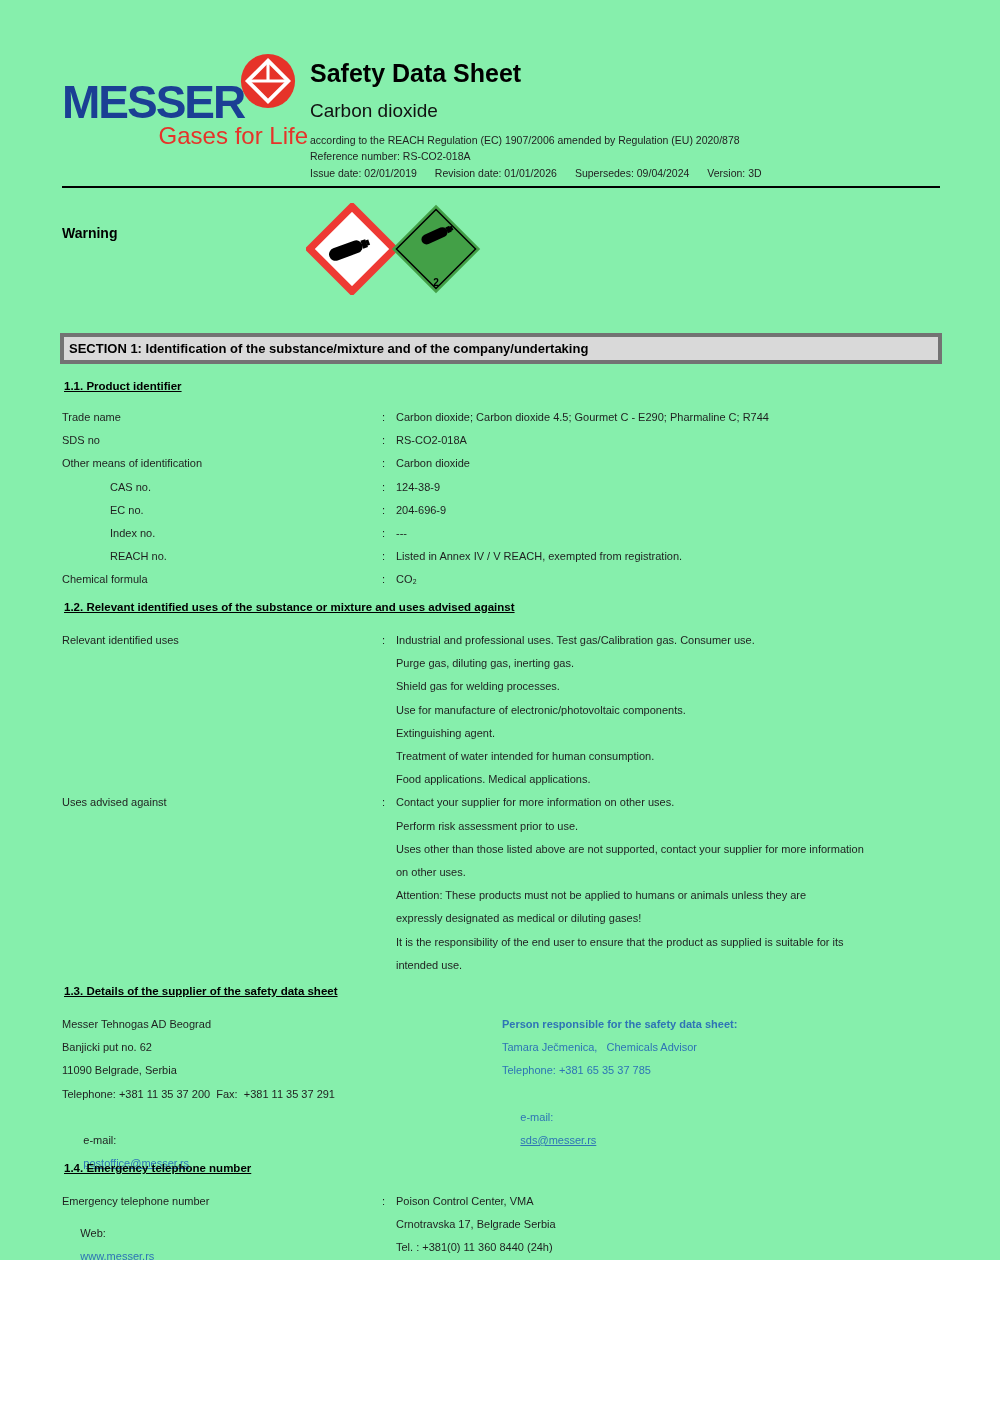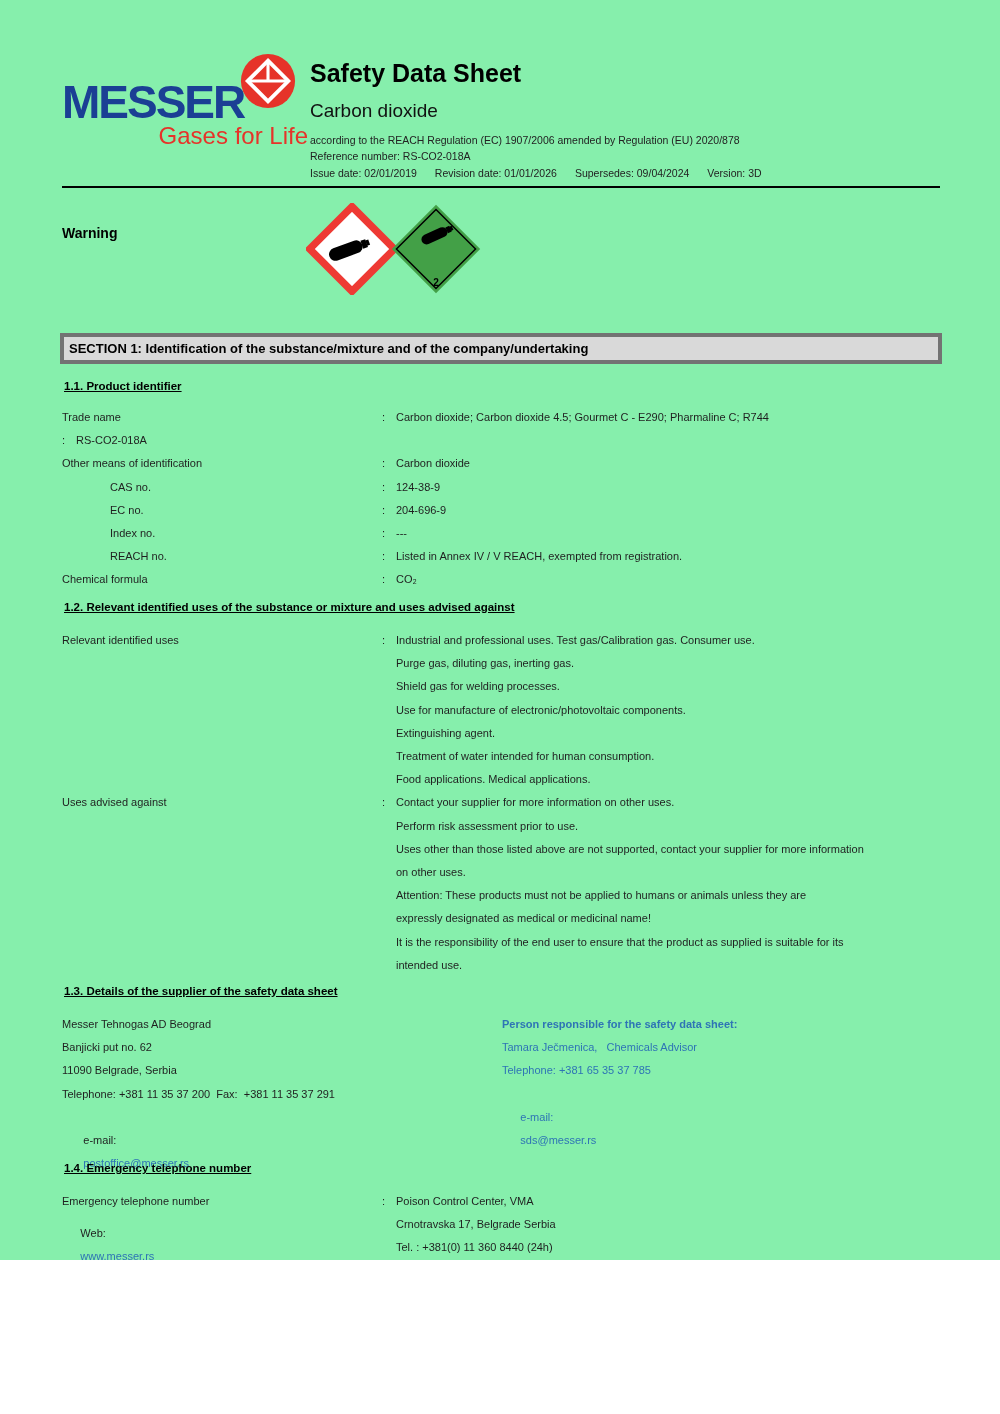--- a/index.html
+++ b/index.html
@@ -51,21 +51,21 @@
   .row{display:flex;align-items:flex-start;font-size:11px;line-height:23.2px;}
   .label{width:320px;flex:none;}
   .label.indent{padding-left:48px;}
   .colon{width:14px;flex:none;}
   .value{flex:1;}
   .vline{line-height:23.2px;white-space:pre-wrap;}
   
   .supplier{position:absolute;left:62px;top:1013px;width:430px;font-size:11px;}
   .sline{line-height:23.2px;white-space:pre-wrap;}
   .sline.mail{padding-left:3px;}
-  .link{color:var(--link-blue);cursor:pointer;}
+  .link{color:var(--link-blue);text-decoration:underline;cursor:pointer;}
   .responsible{position:absolute;left:502px;top:1013px;width:430px;font-size:11px;color:var(--link-blue);}
   .responsible .sline{line-height:23.2px;}
   .resp-heading{font-weight:700;}
   
   .footer-rule{position:absolute;left:62px;top:1330px;width:878px;border-top:2px solid var(--rule-gray);}
   .footer{position:absolute;left:62px;top:1394px;width:878px;font-size:16px;display:flex;justify-content:flex-end;color:#222;}
   .f-right{position:absolute;right:0;top:0;}
 </style>
 </head>
 <body>
@@ -128,20 +128,21 @@
   <div class="sub-heading h11">1.1. Product identifier</div>
   <div class="rows rows-11">
     <div class="row">
       <div class="label">Trade name</div>
       <div class="colon">:</div>
       <div class="value">
           <div class="vline">Carbon dioxide; Carbon dioxide 4.5; Gourmet C - E290; Pharmaline C; R744</div>
         </div>
     </div>
     <div class="row">
+      <div class="label">SDS no</div>
       <div class="colon">:</div>
       <div class="value">
           <div class="vline">RS-CO2-018A</div>
         </div>
     </div>
     <div class="row">
       <div class="label">Other means of identification</div>
       <div class="colon">:</div>
       <div class="value">
           <div class="vline">Carbon dioxide</div>
@@ -201,21 +202,21 @@
     </div>
     <div class="row">
       <div class="label">Uses advised against</div>
       <div class="colon">:</div>
       <div class="value">
           <div class="vline">Contact your supplier for more information on other uses.</div>
           <div class="vline">Perform risk assessment prior to use.</div>
           <div class="vline">Uses other than those listed above are not supported, contact your supplier for more information</div>
           <div class="vline">on other uses.</div>
           <div class="vline">Attention: These products must not be applied to humans or animals unless they are</div>
-          <div class="vline">expressly designated as medical or medicinal name!</div>
+          <div class="vline">expressly designated as medical or diluting gases!</div>
           <div class="vline">It is the responsibility of the end user to ensure that the product as supplied is suitable for its</div>
           <div class="vline">intended use.</div>
         </div>
     </div>
   </div>
 
   <div class="sub-heading h13">1.3. Details of the supplier of the safety data sheet</div>
   <div class="supplier">
     <div>
         <div class="sline">Messer Tehnogas AD Beograd</div>

